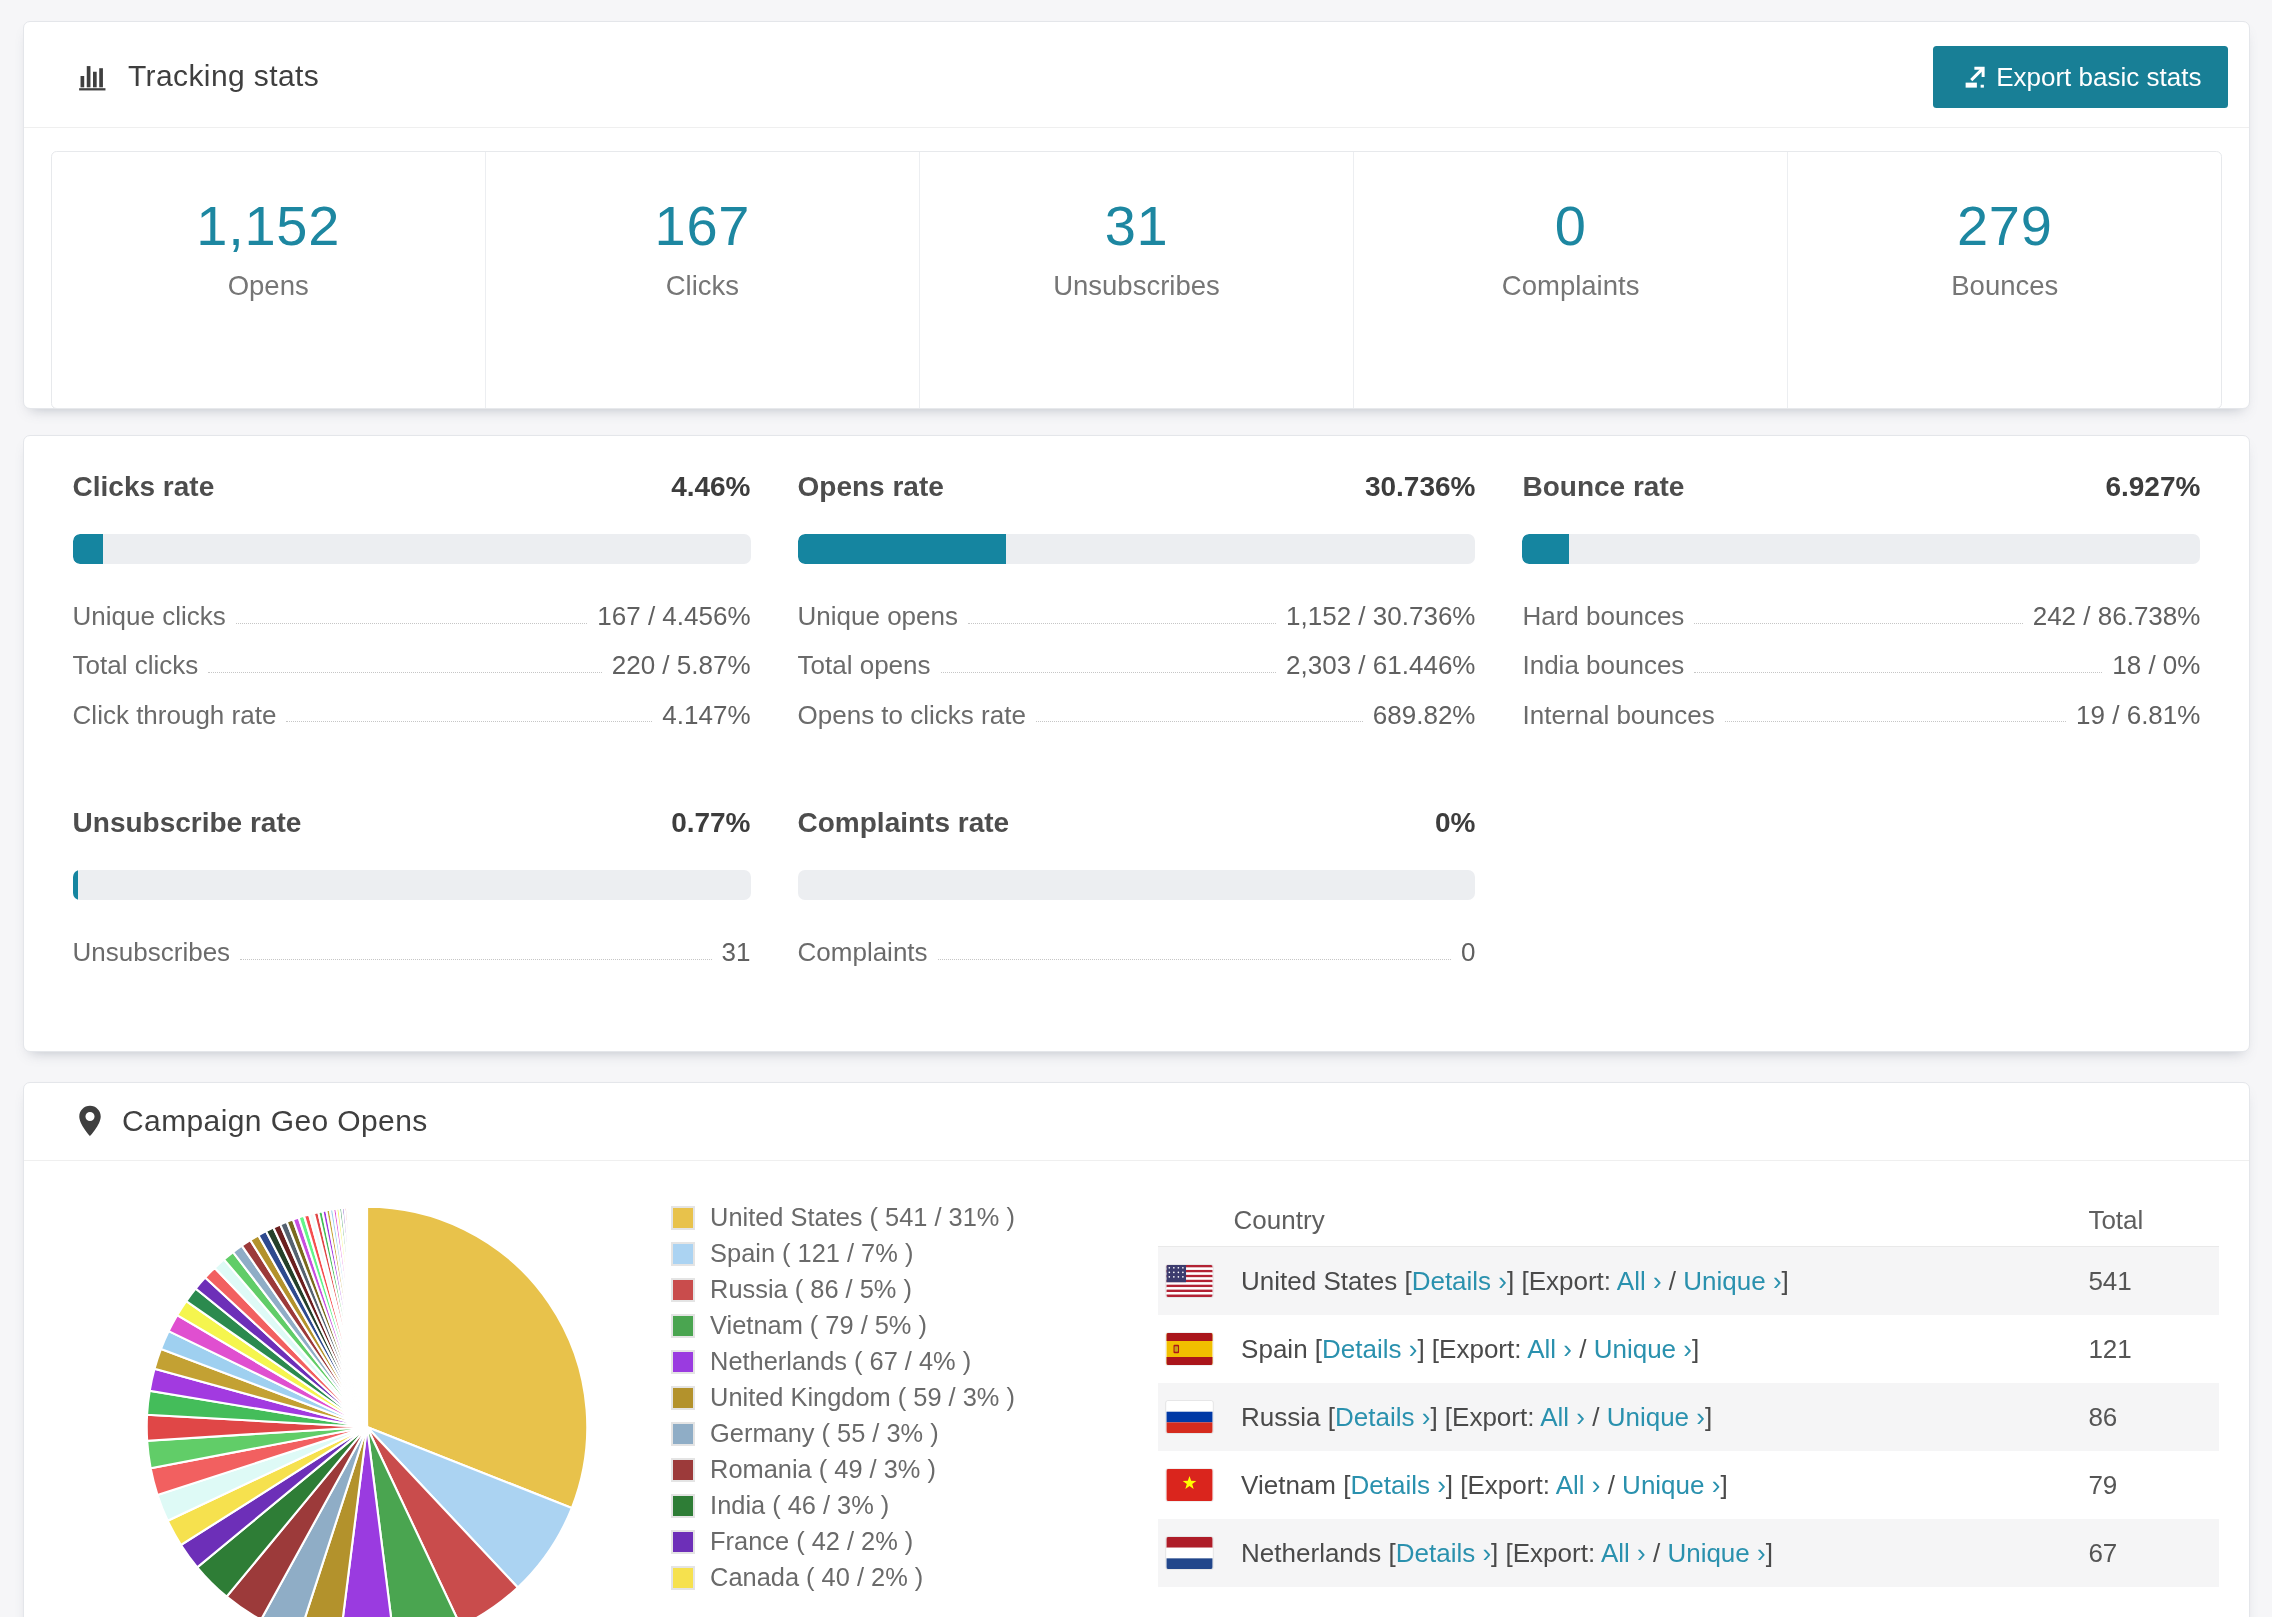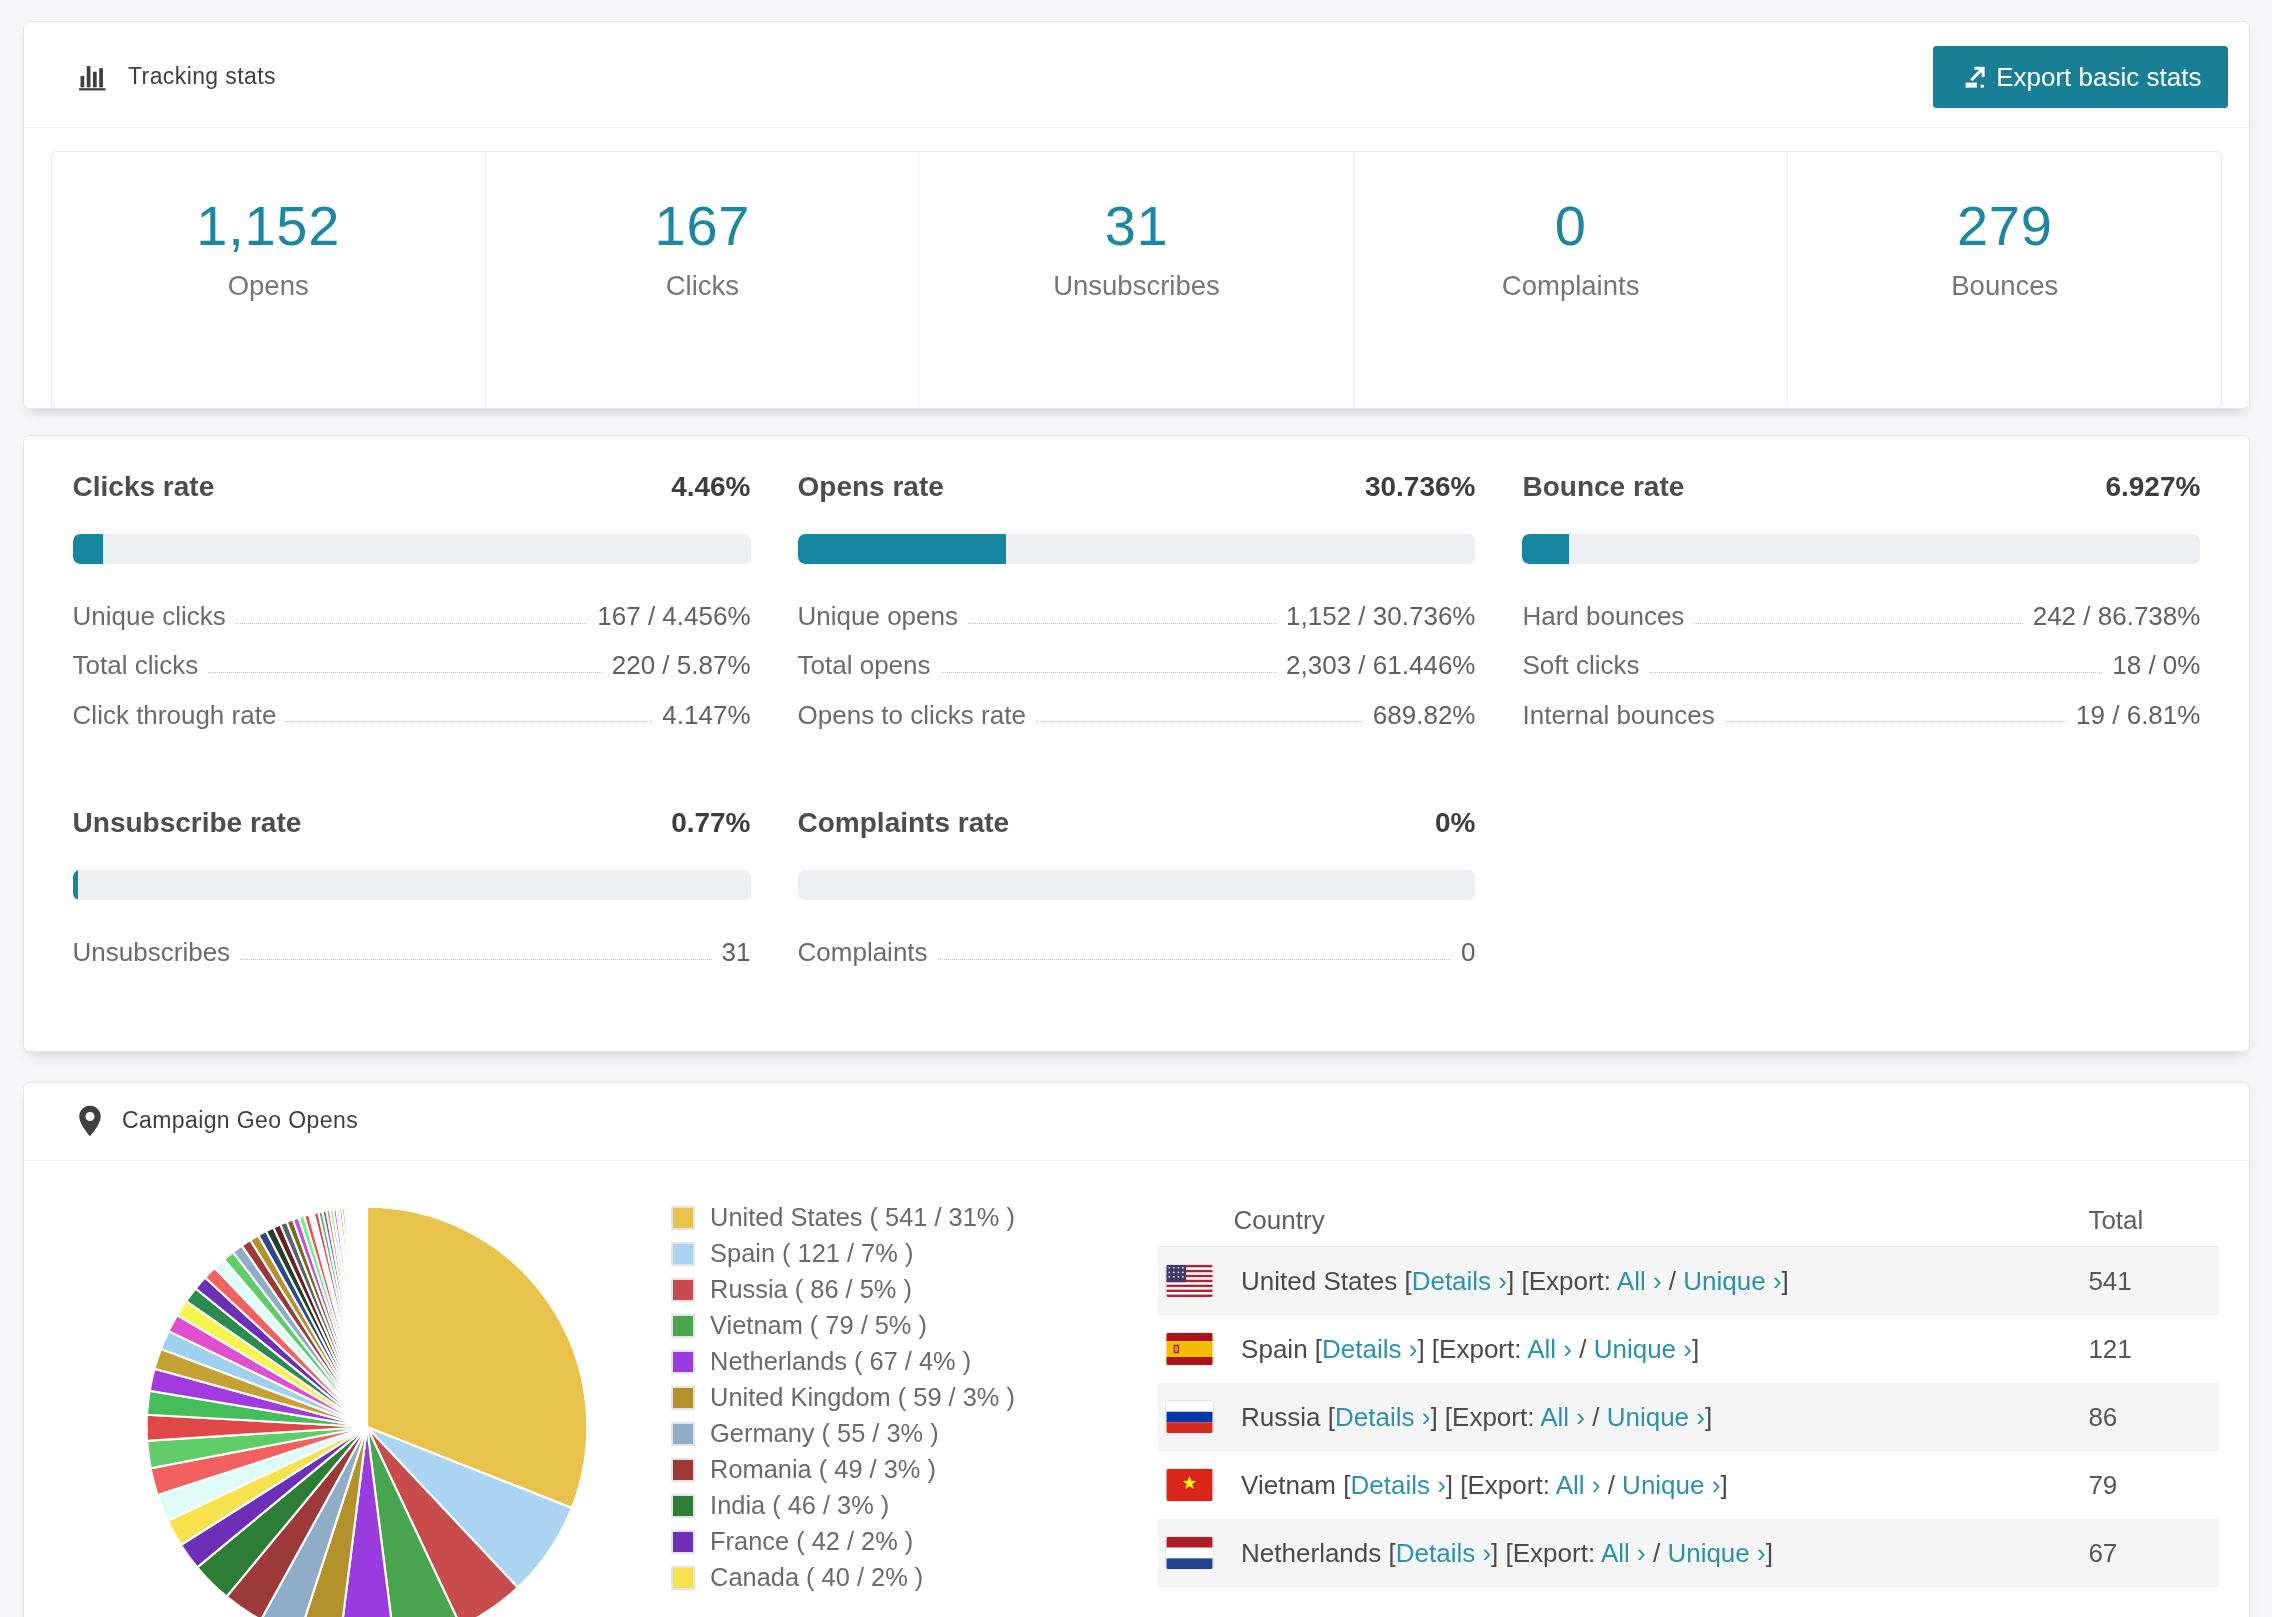--- a/index.html
+++ b/index.html
@@ -6,21 +6,21 @@
   html,body { width:2273px; height:1618px; overflow:hidden;
     background:#f6f6f8; font-family:"Liberation Sans","DejaVu Sans",sans-serif; color:#4a4a4a; }
   .card { background:#fff; border:0.7px solid #e4e6ea; border-radius:7px;
     box-shadow:0 7px 12.7px -7px rgba(110,120,135,.45); margin:0 22.6px; }
   .card1 { margin-top:21px; height:388px; }
   .card2 { margin-top:26px; padding:35px 49px 64px 49px; }
   .card3 { margin-top:30px; height:608px; overflow:hidden; }
 
   .card-head { display:flex; align-items:center; padding:37px 52px 34px 52px;
     border-bottom:0.7px solid #efefef; position:relative; }
-  .card-head .ttl { font-size:23px; color:#3f3f3f; margin-left:18.4px; letter-spacing:0.4px; }
+  .card-head .ttl { font-size:30px; color:#3f3f3f; margin-left:18.4px; letter-spacing:0.4px; }
   .head-icon { width:34px; height:34px; flex:0 0 auto; }
 
   .export-btn { position:absolute; right:21px; top:24px; background:#187f96; color:#fff;
     border:none; border-radius:3.5px; font-size:26px; padding:15.5px 27px; display:flex;
     align-items:center; gap:6px; cursor:pointer; font-family:inherit; }
 
   
   .stats-box { margin:22.6px 27px 0 27px; border:0.7px solid #e7e9ec; border-radius:5.6px; display:flex; }
   .stat-cell { flex:1 1 0; text-align:center; padding:41px 0 106px 0; border-right:0.7px solid #eceef1; }
   .stat-cell:last-child { border-right:none; }
@@ -174,21 +174,21 @@
         <div class="bar-track">
           <div class="bar-fill" style="width: 6.927%;"></div>
         </div>
         <div class="rate-rows">
           <div class="stat-line">
             <span class="lbl">Hard bounces</span>
             <span class="leader"></span>
             <span class="val">242 / 86.738%</span>
           </div>
           <div class="stat-line">
-            <span class="lbl">Soft clicks</span>
+            <span class="lbl">India bounces</span>
             <span class="leader"></span>
             <span class="val">18 / 0%</span>
           </div>
           <div class="stat-line">
             <span class="lbl">Internal bounces</span>
             <span class="leader"></span>
             <span class="val">19 / 6.81%</span>
           </div>
         </div>
       </div>

